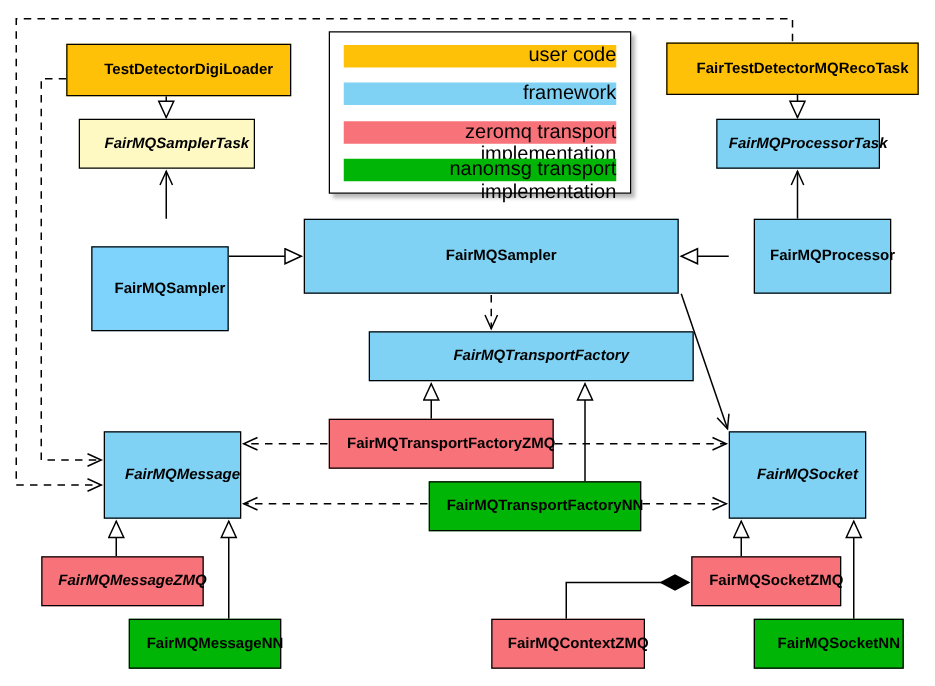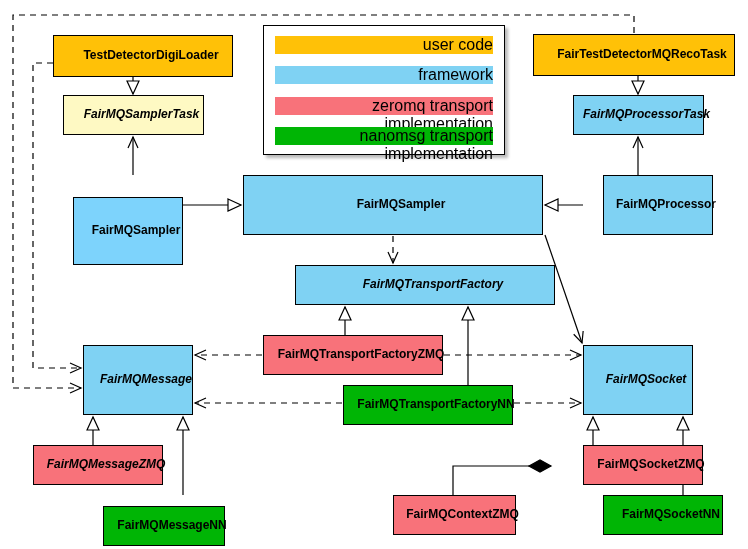--- a/index.html
+++ b/index.html
@@ -95,21 +95,21 @@
   <div class="node" style="left: 263px; top: 335px; width: 180px; height: 40px; background-color: rgb(248, 114, 122);">FairMQTransportFactoryZMQ</div>
 
   <div class="node" style="left: 343px; top: 385px; width: 170px; height: 40px; background-color: rgb(0, 181, 5);">FairMQTransportFactoryNN</div>
 
   <div class="node abstract" style="left: 83px; top: 345px; width: 110px; height: 70px; background-color: rgb(127, 210, 243);">FairMQMessage</div>
 
   <div class="node abstract" style="left: 583px; top: 345px; width: 110px; height: 70px; background-color: rgb(127, 210, 243);">FairMQSocket</div>
 
   <div class="node" style="left: 33px; top: 445px; width: 130px; height: 40px; background-color: rgb(248, 114, 122); font-style: italic;">FairMQMessageZMQ</div>
 
-  <div class="node" style="left: 103px; top: 495px; width: 122px; height: 40px; background-color: rgb(0, 181, 5); margin-top: 11px;">FairMQMessageNN</div>
+  <div class="node" style="left: 103px; top: 495px; width: 122px; height: 40px; background-color: rgb(0, 181, 5);">FairMQMessageNN</div>
 
   <div class="node" style="left: 393px; top: 495px; width: 123px; height: 40px; background-color: rgb(248, 114, 122);">FairMQContextZMQ</div>
 
-  <div class="node" style="left: 553px; top: 445px; width: 120px; height: 40px; background-color: rgb(248, 114, 122); margin-left: 30px;">FairMQSocketZMQ</div>
+  <div class="node" style="left: 553px; top: 445px; width: 120px; height: 40px; background-color: rgb(248, 114, 122);">FairMQSocketZMQ</div>
 
   <div class="node" style="left: 603px; top: 495px; width: 120px; height: 40px; background-color: rgb(0, 181, 5);">FairMQSocketNN</div>
 
 </div>
 
 </body></html>

